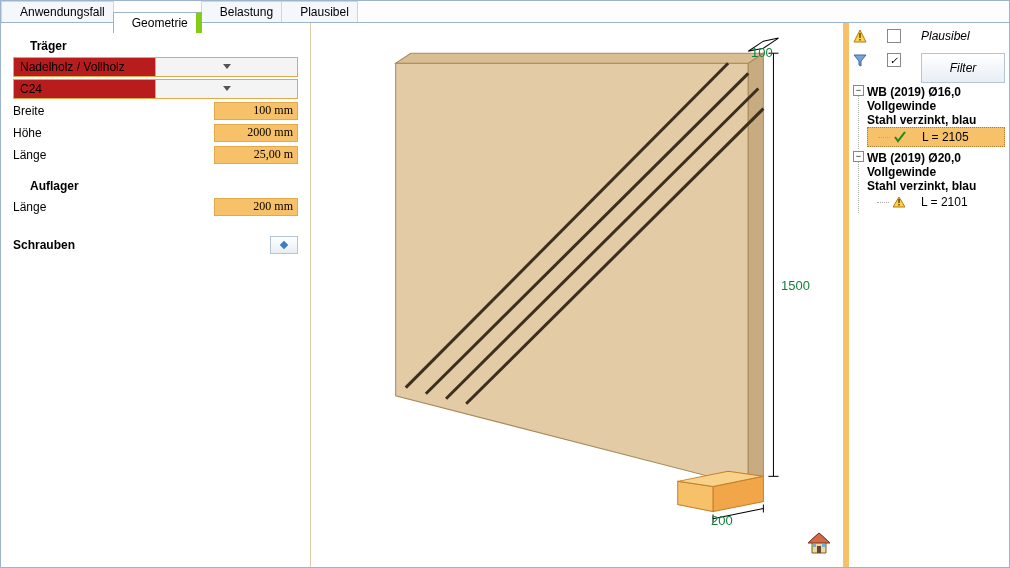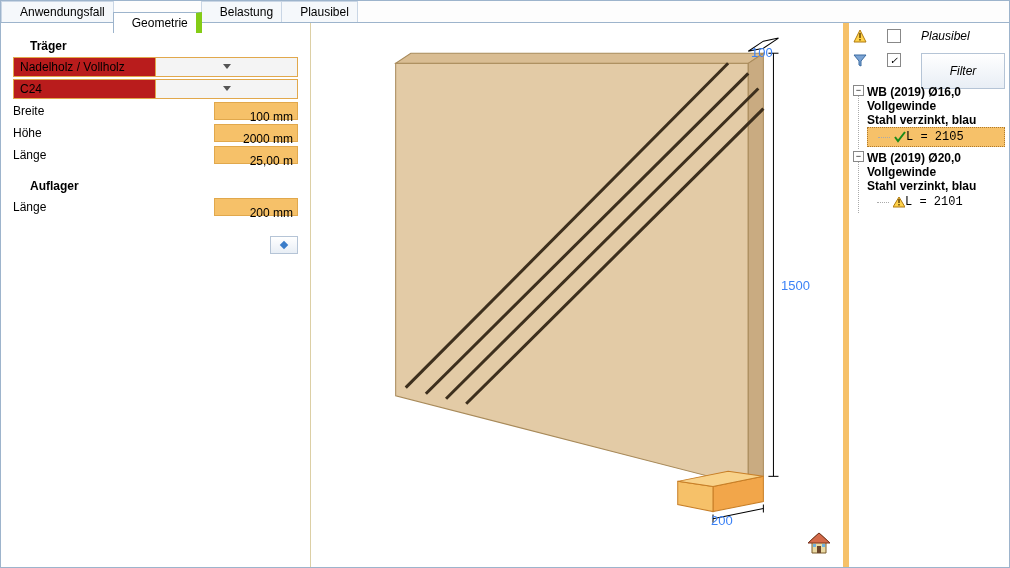--- a/index.html
+++ b/index.html
@@ -15,43 +15,43 @@
   .main { display: flex; height: calc(100% - 22px); }
 
   
   .left { width: 310px; border-right: 1px solid #dccfa5; padding: 10px 12px; }
   .sec-title { font-weight: bold; margin: 6px 0 4px 17px; }
   .combo { display: flex; align-items: center; background: #b91c1c; border: 1px solid #e1a84c; height: 20px; margin: 2px 0; }
   .combo span { flex: 1; padding: 0 6px; }
   .combo .arrow { width: 18px; height: 18px; border-left: 1px solid #e1a84c; background: #f4f4f4; display: flex; align-items: center; justify-content: center; }
   .row { display: flex; align-items: center; height: 20px; margin: 2px 0; }
   .row .lbl { flex: 1; }
-  .row .val { width: 84px; background: #f6c169; border: 1px solid #e1a84c; text-align: right; padding: 7px 4px; height: 18px; line-height: 14px; }
+  .row .val { width: 84px; background: #f6c169; border: 1px solid #e1a84c; text-align: right; padding: 0 4px; height: 18px; line-height: 14px; font-family: Liberation Serif, serif; }
   .schraub-btn { width: 28px; height: 18px; border: 1px solid #b5c4d6; background: linear-gradient(#fff, #e8eef5); display: flex; align-items: center; justify-content: center; margin-left: auto; }
 
   
   .center { flex: 1; position: relative; background: #fff; }
   .center svg.scene { position: absolute; left: 0; top: 0; width: 100%; height: 100%; }
-  .dim-lbl { position: absolute; font-size: 13px; color: #3b82f6; }
+  .dim-lbl { position: absolute; font-size: 13px; color: #15803d; }
   .home-icon { position: absolute; right: 10px; bottom: 10px; width: 28px; height: 28px; }
 
   .div-vert { width: 6px; background: #f6c169; }
 
   
   .right { width: 160px; padding: 6px 4px; }
   .right-row { display: flex; height: 24px; gap: 20px; font-style: italic; }
-  .filter-btn { flex: 1; height: 36px; border: 1px solid #b5c4d6; background: linear-gradient(#fff,#e8eef5); display: flex; align-items: center; justify-content: center; }
+  .filter-btn { flex: 1; height: 30px; border: 1px solid #b5c4d6; background: linear-gradient(#fff,#e8eef5); display: flex; align-items: center; justify-content: center; }
   .checkbox { width: 14px; height: 14px; border: 1px solid #888; background: #fff; display: inline-flex; align-items: center; justify-content: center; }
   .checkbox.checked::after { content: "✓"; font-size: 10px; color: #000; }
   .warn-ico { width: 14px; height: 14px; }
   .funnel-ico { width: 14px; height: 14px; }
   .tree { margin-top: 6px; }
   .tree-item { padding: 2px 0 2px 14px; position: relative; }
   .tree-item .exp { position: absolute; left: 0; top: 2px; width: 11px; height: 11px; border: 1px solid #888; background: #fff; text-align: center; line-height: 9px; font-size: 9px; }
-  .tree-leaf { display: flex; align-items: center; gap: 0; padding: 2px 2px 2px 26px; position: relative; font-family: Liberation Mono, monospace; }
+  .tree-leaf { display: flex; align-items: center; gap: 16px; padding: 2px 2px 2px 26px; position: relative; }
   .tree-leaf.selected { background: #f6c169; border: 1px dotted #b07a2a; }
   .tree-leaf::before { content: ""; position: absolute; left: 10px; top: 50%; width: 12px; border-top: 1px dotted #aaa; }
   .tree-item::before { content: ""; position: absolute; left: 5px; top: 12px; bottom: 0; border-left: 1px dotted #aaa; }
 </style>
 </head>
 <body>
 
 <div class="tabs">
   <div class="tab">Anwendungsfall</div>
   <div class="tab active">Geometrie</div>
@@ -94,20 +94,21 @@
       <span class="val">25,00 m</span>
     </div>
 
     <div class="sec-title" style="margin-top:14px">Auflager</div>
     <div class="row">
       <span class="lbl">Länge</span>
       <span class="val">200 mm</span>
     </div>
 
     <div class="row" style="margin-top:18px">
+      <span class="lbl" style="font-weight:bold">Schrauben</span>
       <span class="schraub-btn">
         <svg width="12" height="12">
           <rect x="3" y="3" width="6" height="6" fill="#3a7cc9" transform="rotate(45 6 6)"></rect>
         </svg>
       </span>
     </div>
   </div>
 
   <div class="center">
     <svg class="scene" viewBox="0 0 520 540">

